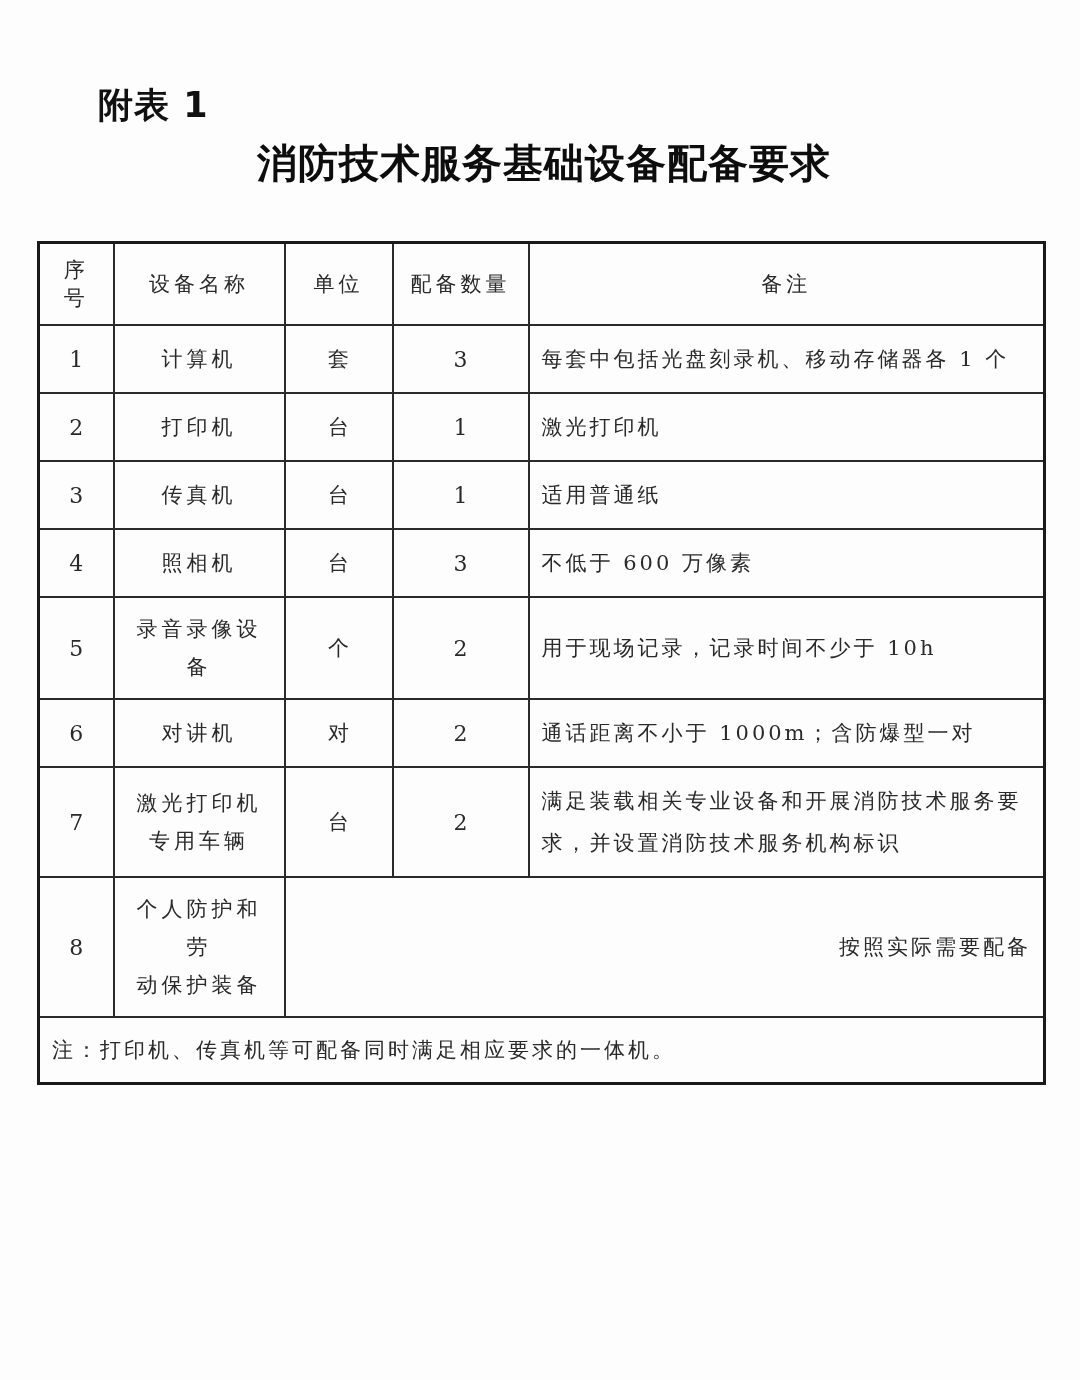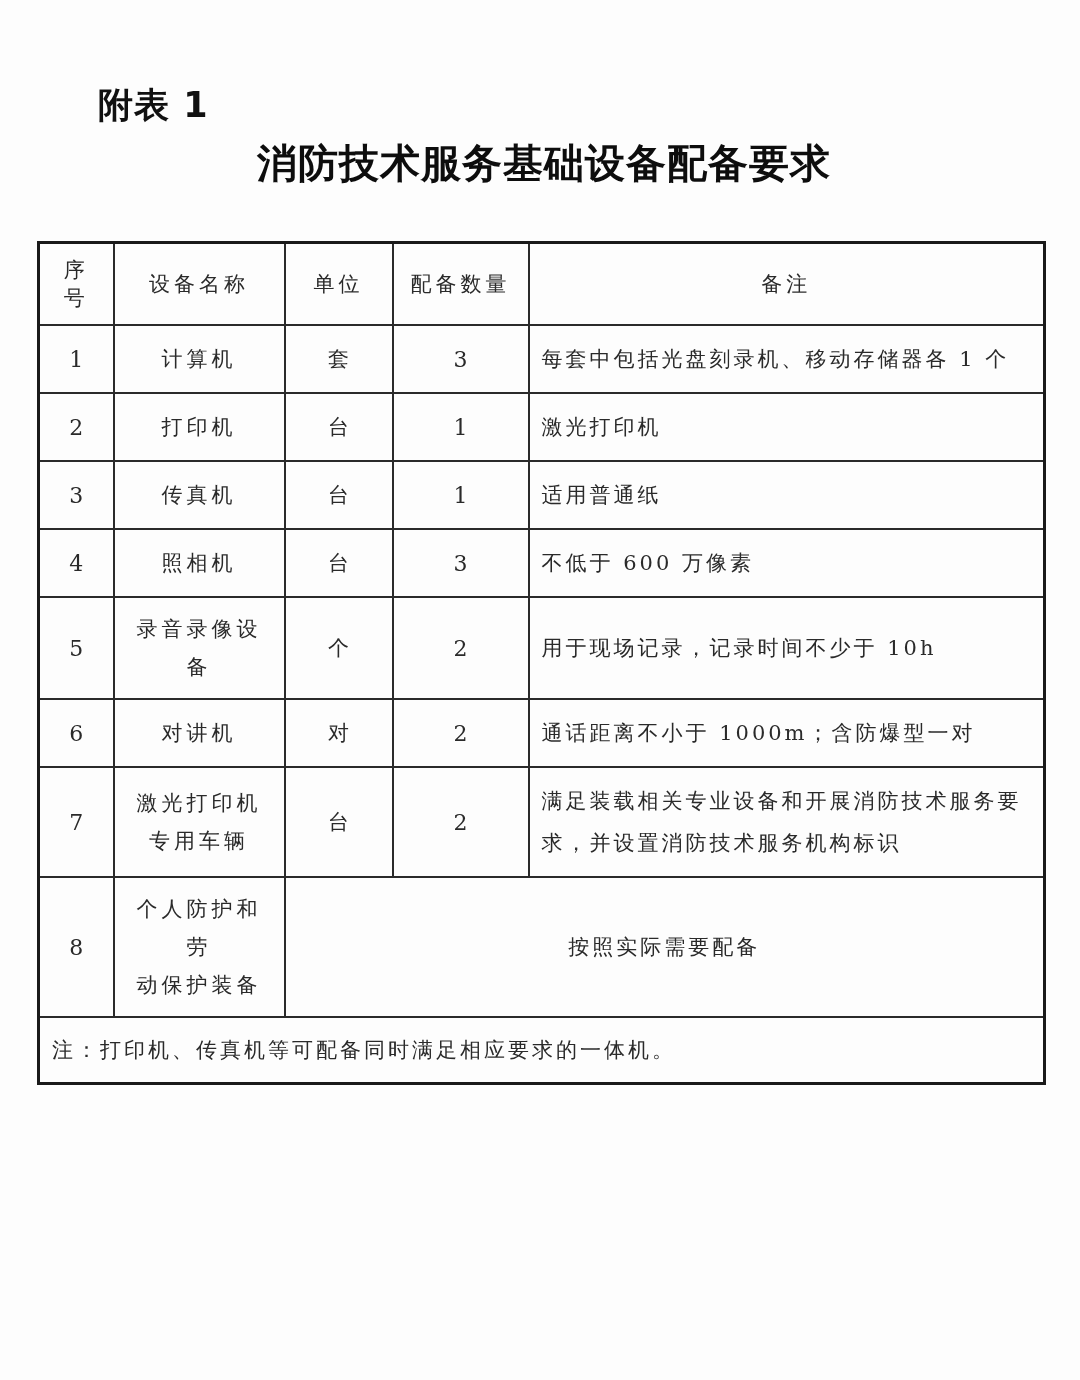--- a/index.html
+++ b/index.html
@@ -64,21 +64,21 @@
     .c-name { text-align: center; letter-spacing: 4px; line-height: 38px; }
     .c-unit { text-align: center; }
     .c-qty { text-align: center; font-size: 22px; }
     .c-remark {
       text-align: left;
       padding-left: 12px !important;
       letter-spacing: 3px;
       line-height: 42px;
     }
     .c-remark-wide {
-      text-align: center;
+      text-align: right;
       padding-left: 12px !important;
       letter-spacing: 3px;
     }
     tr.r { height: 45px; }
     tr.r1 { height: 47px; }
     tr.r7 { height: 91px; }
     tr.r8 { height: 88px; }
     tr.note-row { height: 66px; margin-left: 16px; }
     .note-cell {
       text-align: left;

